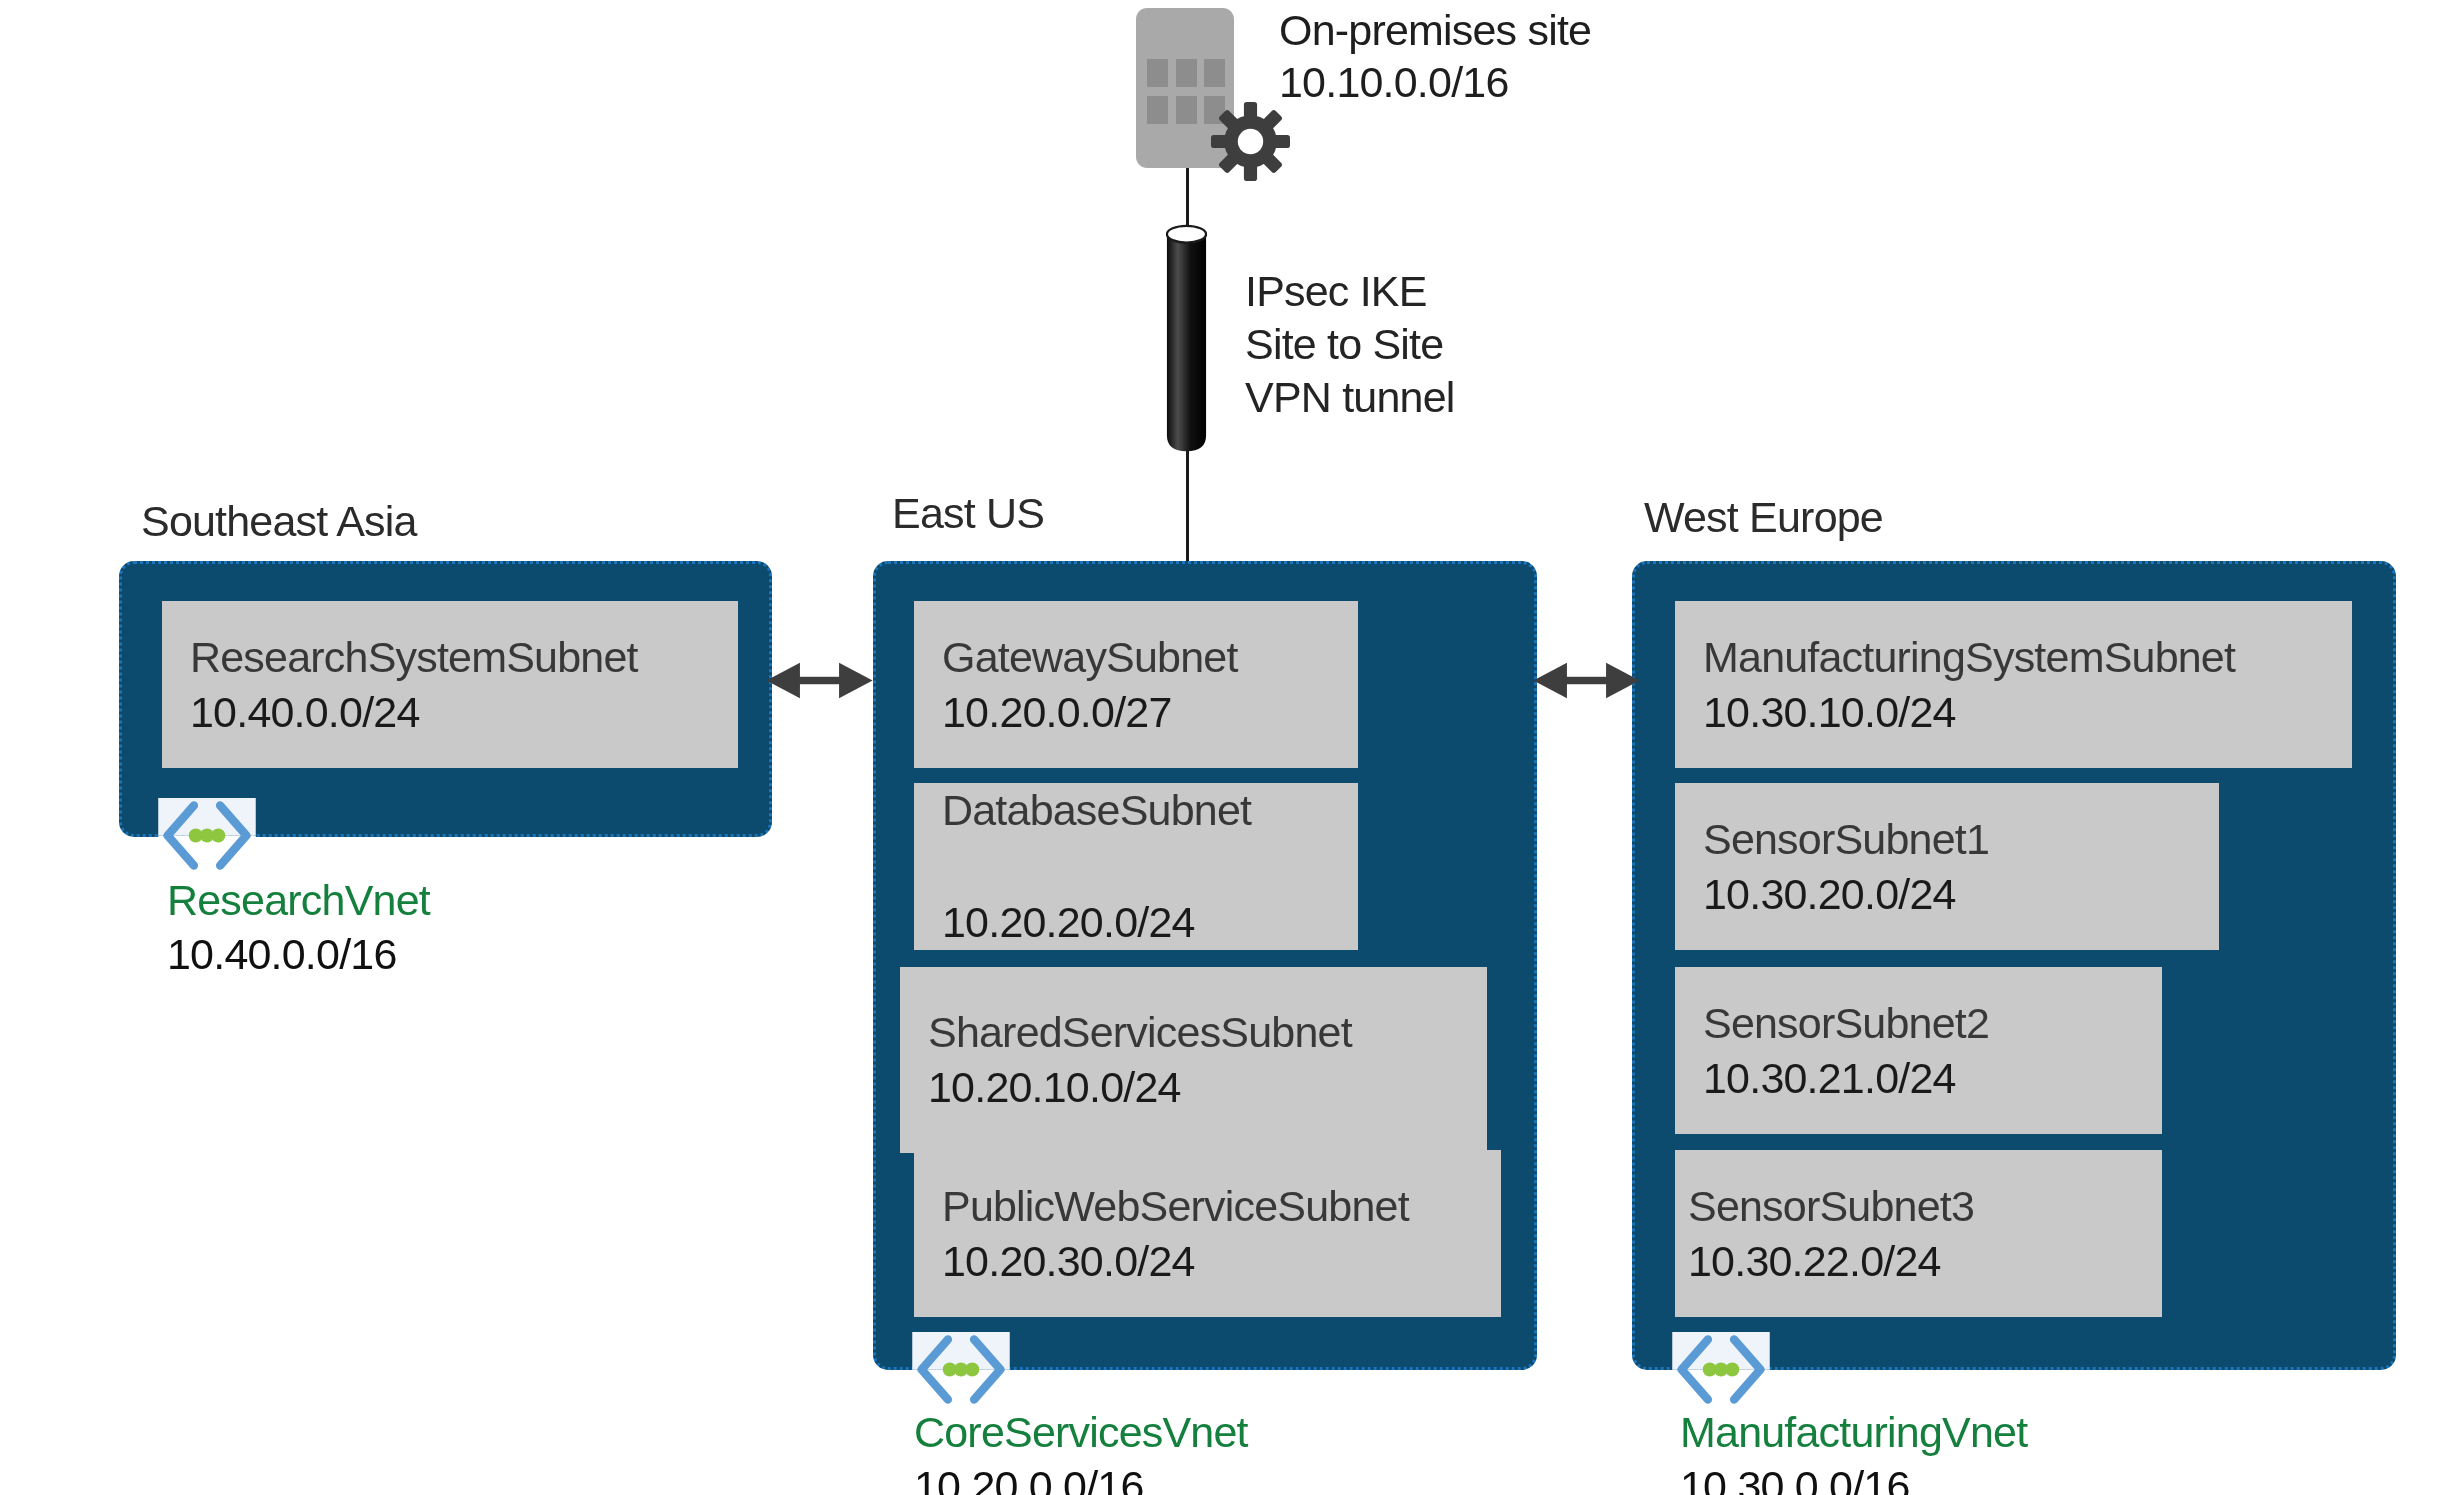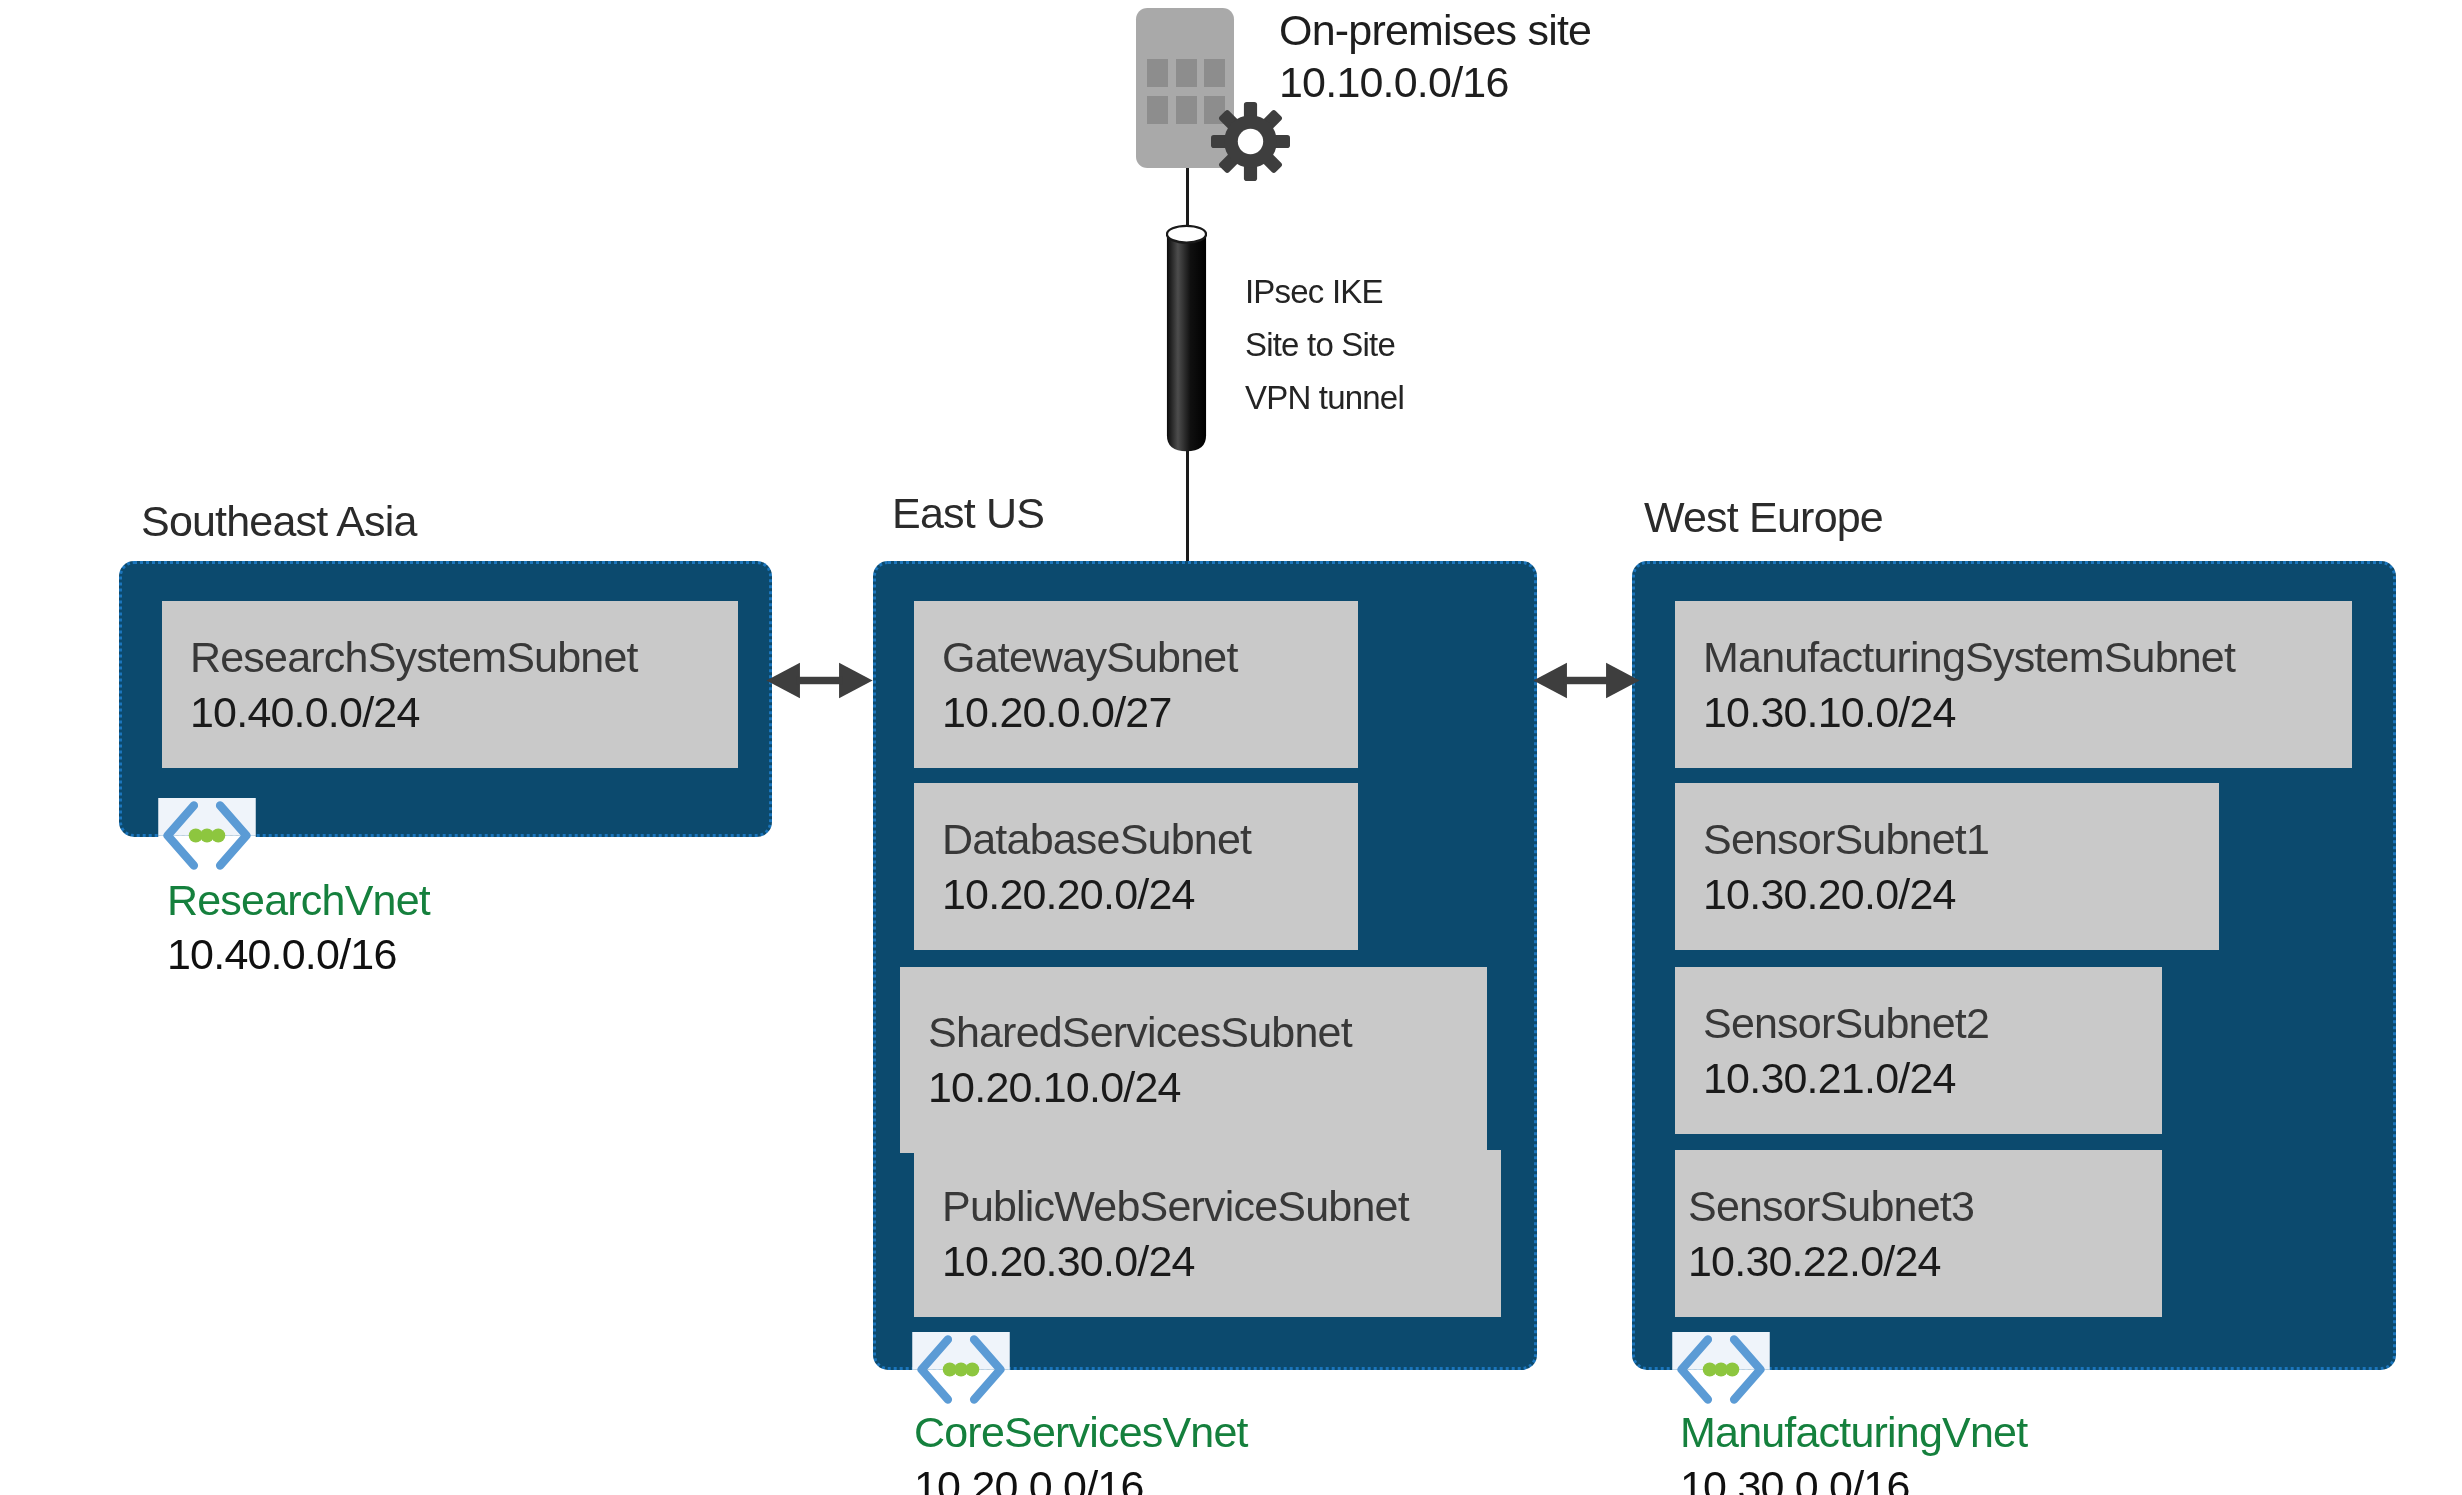--- a/index.html
+++ b/index.html
@@ -12,21 +12,21 @@
   .building{position:absolute;left:1136px;top:7.5px;width:98px;height:160px;
     background:#a9a9a9;border-radius:11.3px;}
   .bsq{position:absolute;width:21px;height:28px;background:#8d8d8d;}
 
   .gear{position:absolute;left:1211px;top:102px;}
 
   .vline{position:absolute;left:1186px;top:166px;width:2.8px;height:395px;background:#1a1a1a;}
   .cylinder{position:absolute;left:1166px;top:224px;}
 
   .onprem-label{position:absolute;left:1279px;top:3.8px;font-size:43px;line-height:52px;color:#1e1e1e;}
-  .tunnel-label{position:absolute;left:1245px;top:265px;font-size:33px;line-height:53px;color:#242424;}
+  .tunnel-label{position:absolute;left:1245px;top:265px;font-size:43px;line-height:53px;color:#242424;}
 
   .region-label{position:absolute;font-size:43px;color:#2b2b2b;}
 
   .vnet-box{position:absolute;background:#0c4a6e;border:3.8px dotted #1b75bc;border-radius:15px;box-sizing:border-box;}
   .subnet{position:absolute;background:#c9c9c9;display:flex;flex-direction:column;justify-content:center;
     padding-left:28px;box-sizing:border-box;}
   .subnet .s-name{font-size:43px;line-height:55px;color:#383838;}
   .subnet .s-cidr{font-size:43px;line-height:55px;color:#1a1a1a;}
 
   .vnet-icon{position:absolute;}
@@ -100,21 +100,21 @@
       <div class="s-name">ResearchSystemSubnet</div>
       <div class="s-cidr">10.40.0.0/24</div>
     </div>
   </div>
 
   <div class="vnet-box" style="left:873px;top:561px;width:664px;height:809px;">
     <div class="subnet" style="left:38px;top:37px;width:444px;height:167px;">
       <div class="s-name">GatewaySubnet</div>
       <div class="s-cidr">10.20.0.0/27</div>
     </div>
-    <div class="subnet" style="left:38px;top:219px;width:444px;height:167px;">
+    <div class="subnet" style="left:38px;top:219px;width:444px;height:167px;justify-content:space-between;">
       <div class="s-name">DatabaseSubnet</div>
       <div class="s-cidr">10.20.20.0/24</div>
     </div>
     <div class="subnet" style="left:24px;top:403px;width:587px;height:186px;">
       <div class="s-name">SharedServicesSubnet</div>
       <div class="s-cidr">10.20.10.0/24</div>
     </div>
     <div class="subnet" style="left:38px;top:586px;width:587px;height:167px;">
       <div class="s-name">PublicWebServiceSubnet</div>
       <div class="s-cidr">10.20.30.0/24</div>

